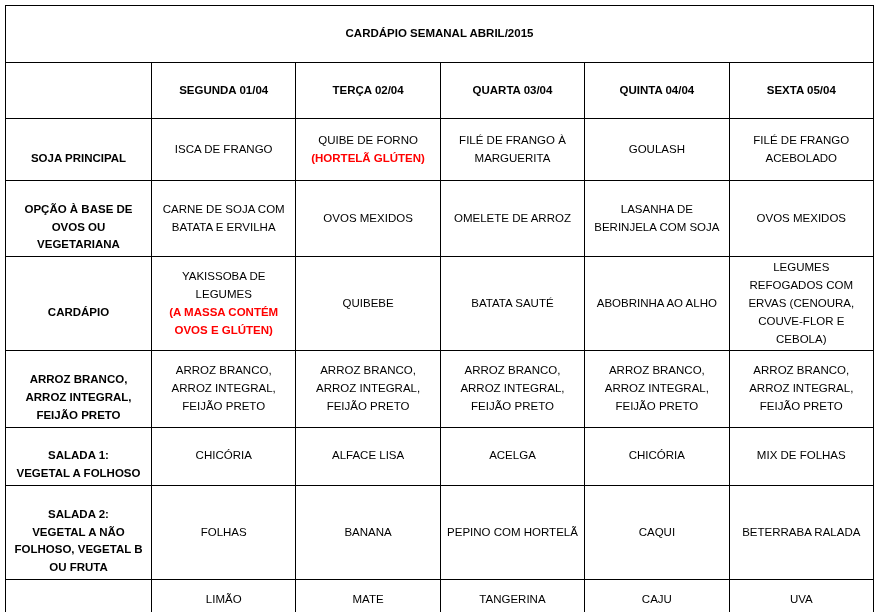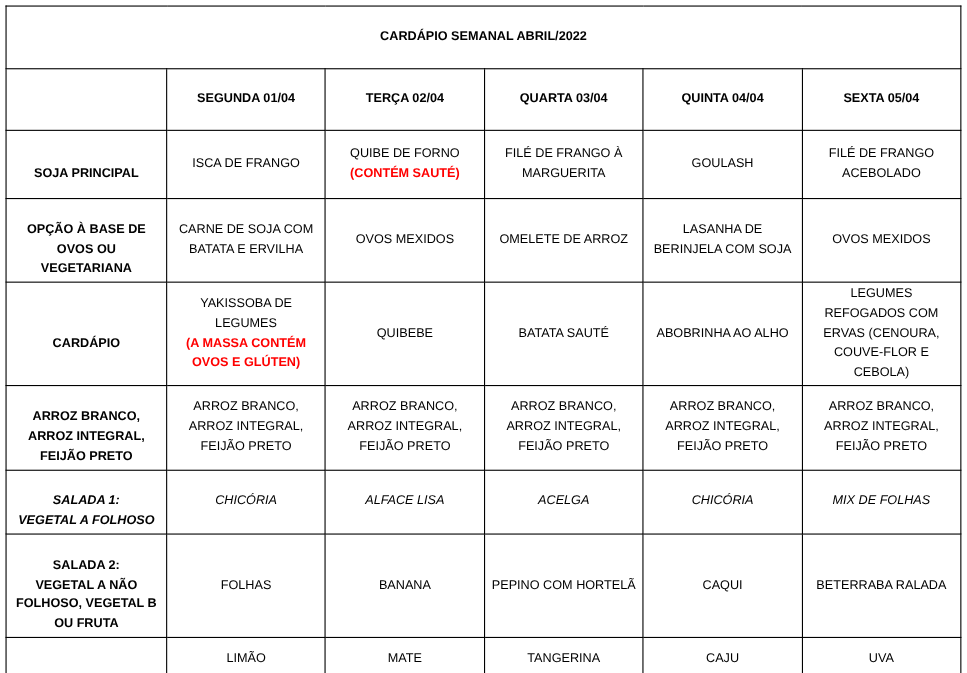--- a/index.html
+++ b/index.html
@@ -51,42 +51,42 @@
     color: #FF0000; 
     display: block;
   }
   col.label-col { width: 146px; }
   tr.r-title    { height: 57px; }
   tr.r-header   { height: 56px; }
   tr.r-prato    { height: 62px; }
   tr.r-opcao    { height: 60px; }
   tr.r-guarn    { height: 85px; }
   tr.r-arroz    { height: 65px; }
-  tr.r-salada1  { height: 50px; font-style: italic; }
+  tr.r-salada1  { height: 50px; }
   tr.r-salada2  { height: 90px; }
   tr.r-refresco { height: 40px; }
 </style>
 </head>
 <body>
 
 <div class="sheet">
   <table class="menu-table">
     <colgroup>
       <col class="label-col">
       <col>
         <col>
         <col>
         <col>
         <col>
     </colgroup>
 
     <tbody>
         <tr class="r-title">
       <td colspan="6" class="title-cell">
-        <span>CARDÁPIO SEMANAL ABRIL/2022</span>
+        <span>CARDÁPIO SEMANAL ABRIL/2015</span>
       </td>
     </tr>
 
     <tr class="r-header">
       <th class="day-header">
         <span></span>
       </th>
       <th class="day-header">
         <span>SEGUNDA 01/04</span>
       </th>
@@ -106,21 +106,21 @@
 
     <tr class="r-prato">
       <th class="row-label">
         <span>SOJA PRINCIPAL</span>
       </th>
       <td>
         <span class="cell-text">ISCA DE FRANGO</span>
       </td>
       <td>
         <span class="cell-text">QUIBE DE FORNO</span>
-        <span class="cell-warning">(CONTÉM SAUTÉ)</span>
+        <span class="cell-warning">(HORTELÃ GLÚTEN)</span>
       </td>
       <td>
         <span class="cell-text">FILÉ DE FRANGO À MARGUERITA</span>
       </td>
       <td>
         <span class="cell-text">GOULASH</span>
       </td>
       <td>
         <span class="cell-text">FILÉ DE FRANGO ACEBOLADO</span>
       </td>

